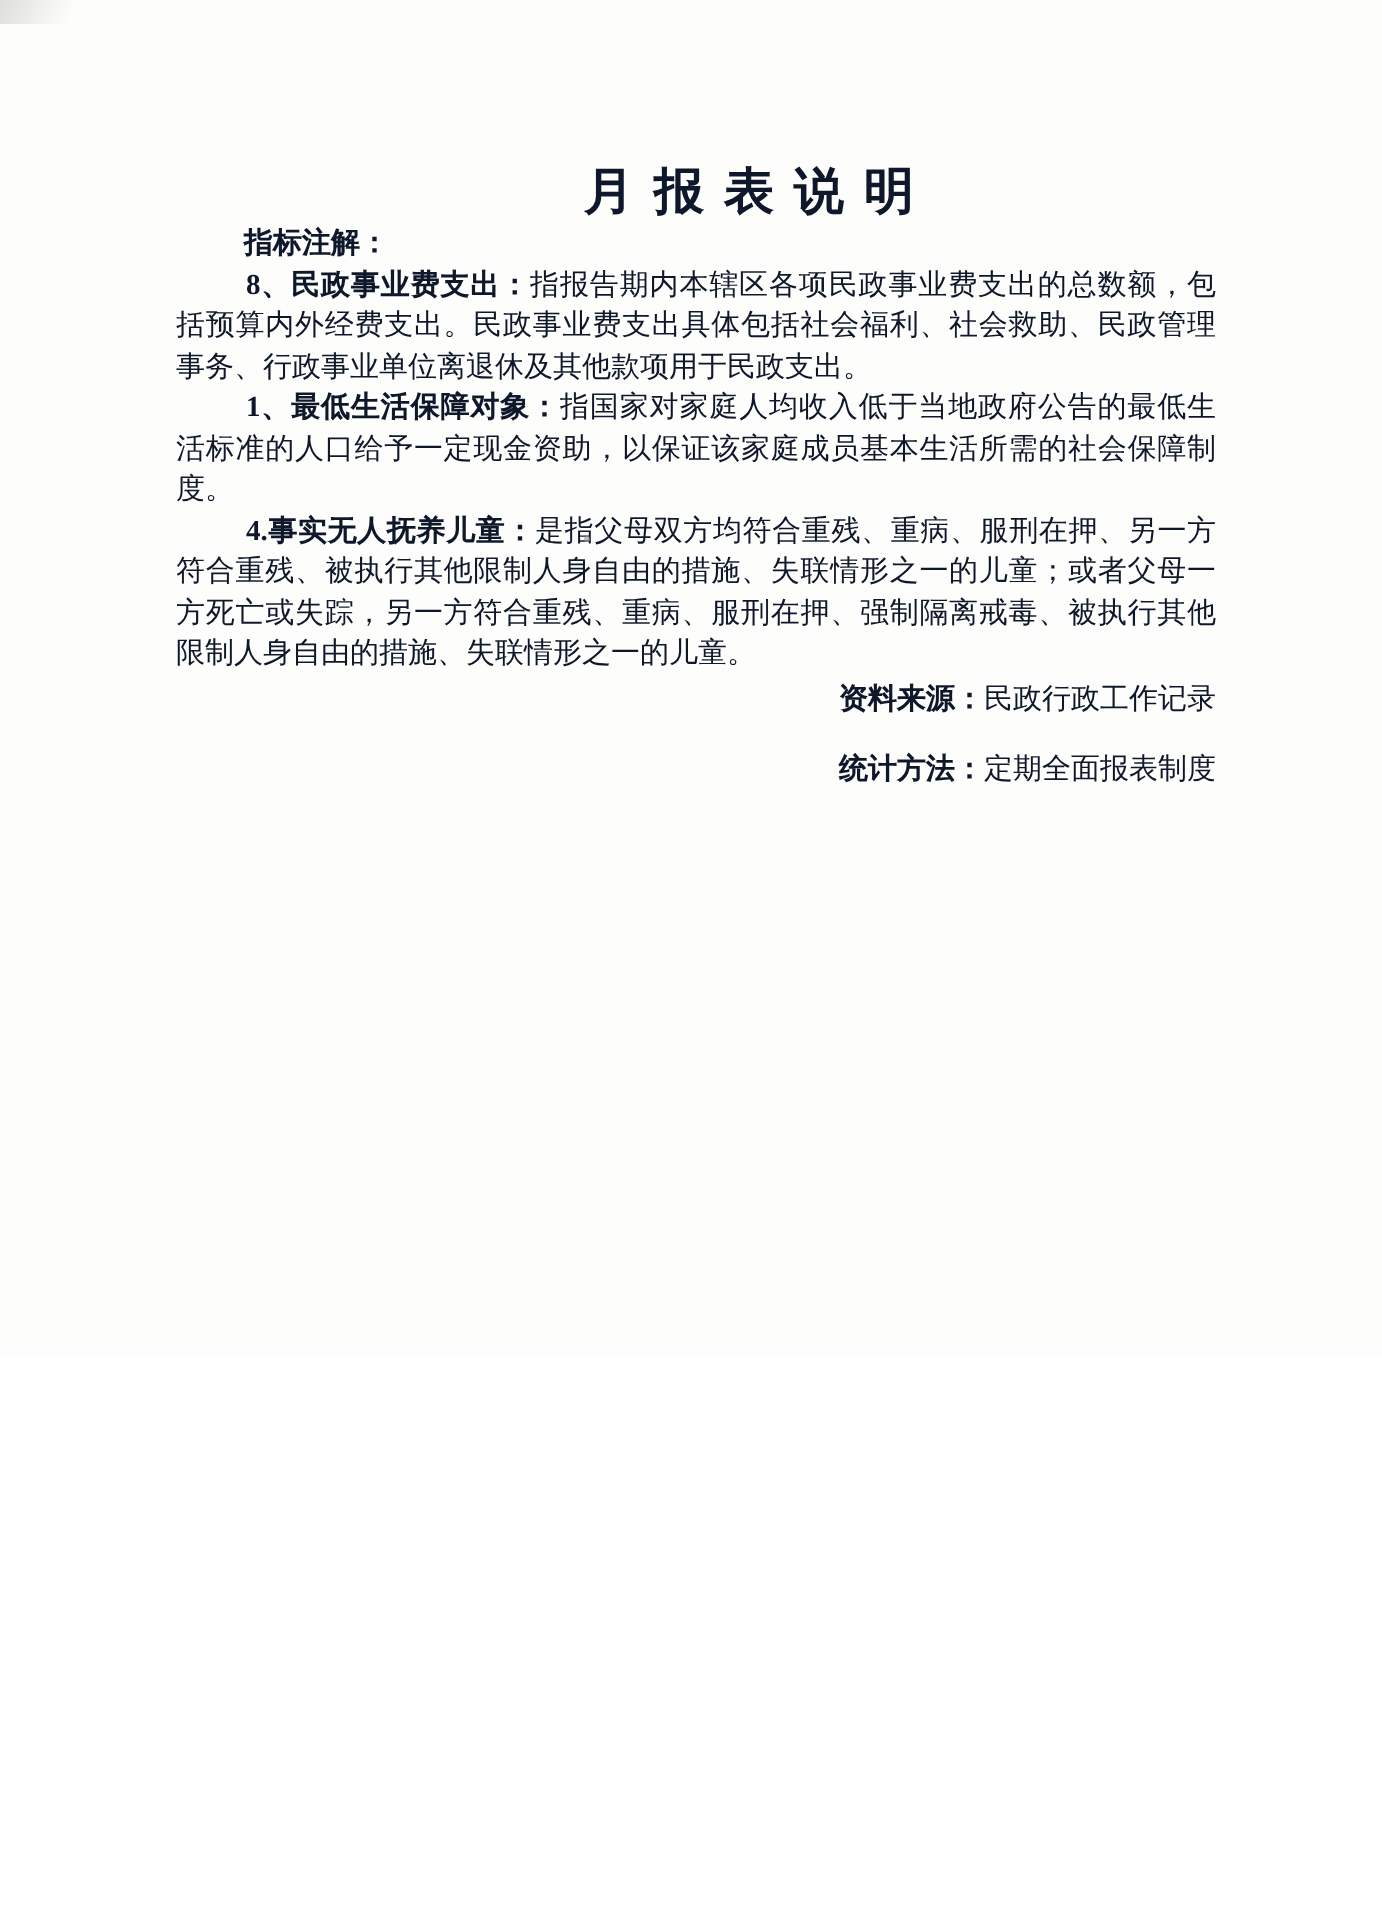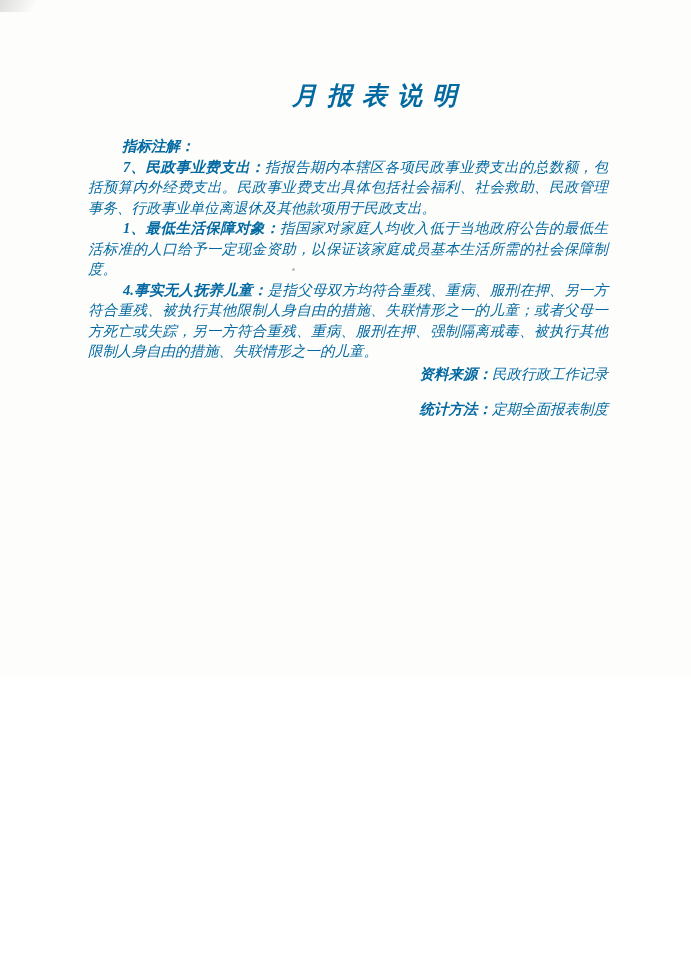--- a/index.html
+++ b/index.html
@@ -1,35 +1,34 @@
 <!DOCTYPE html>
 <html><head>
 <meta charset="utf-8">
 <style>
   html, body { margin:0; padding:0; background:#ffffff; }
   .page {
     position:relative;
     width:691px; height:677px;
     background:#fdfdfc;
     font-family:"Liberation Serif","DejaVu Serif",serif;
-    color:#0369a1;
+    color:#0f172a;
     overflow:hidden;
-    font-style:italic;
   }
   .corner-shade {
     position:absolute; top:0; left:0; width:46px; height:12px;
     background:linear-gradient(115deg, rgba(190,190,186,0.5), rgba(255,255,255,0) 75%);
   }
   .doc-title {
     position:absolute; top:79px; left:34px; width:100%;
     text-align:center; font-size:25px; font-weight:bold;
     letter-spacing:10px; white-space:nowrap;
   }
   .content {
-    position:absolute; top:136px; left:88px; width:520px;
+    position:absolute; top:112px; left:88px; width:520px;
     font-size:14.5px; line-height:20.5px; text-align:justify;
   }
   .sec-heading { margin:0; font-weight:bold; text-indent:34px; }
   .content p.para { margin:0; text-indent:35px; }
   .para.p1 { margin-top:9.5px; }
   .para.p2 { margin-top:16.5px; }
   .para.p3 { margin-top:9px; }
   .para.p4 { margin-top:12px; }
   .lead { font-weight:bold; }
   .meta { margin-top:2px; }
@@ -48,21 +47,21 @@
 <body>
 
 <div class="page">
   <div class="corner-shade"></div>
 
   <div class="doc-title">月报表说明</div>
 
   <div class="content">
     <p class="sec-heading">指标注解：</p>
 
-    <p class="para p1"><span class="lead">7、民政事业费支出：</span><span>指报告期内本辖区各项民政事业费支出的总数额，包括预算内外经费支出。民政事业费支出具体包括社会福利、社会救助、民政管理事务、行政事业单位离退休及其他款项用于民政支出。</span></p>
+    <p class="para p1"><span class="lead">8、民政事业费支出：</span><span>指报告期内本辖区各项民政事业费支出的总数额，包括预算内外经费支出。民政事业费支出具体包括社会福利、社会救助、民政管理事务、行政事业单位离退休及其他款项用于民政支出。</span></p>
 
     <p class="para p2"><span class="lead">1、最低生活保障对象：</span><span>指国家对家庭人均收入低于当地政府公告的最低生活标准的人口给予一定现金资助，以保证该家庭成员基本生活所需的社会保障制度。</span></p>
 
 
     <p class="para p4"><span class="lead">4.事实无人抚养儿童：</span><span>是指父母双方均符合重残、重病、服刑在押、另一方符合重残、被执行其他限制人身自由的措施、失联情形之一的儿童；或者父母一方死亡或失踪，另一方符合重残、重病、服刑在押、强制隔离戒毒、被执行其他限制人身自由的措施、失联情形之一的儿童。</span></p>
 
     <div class="meta">
       <p class="meta-line"><span class="meta-label">资料来源：</span><span>民政行政工作记录</span></p>
       <p class="meta-line"><span class="meta-label">统计方法：</span><span>定期全面报表制度</span></p>
     </div>

